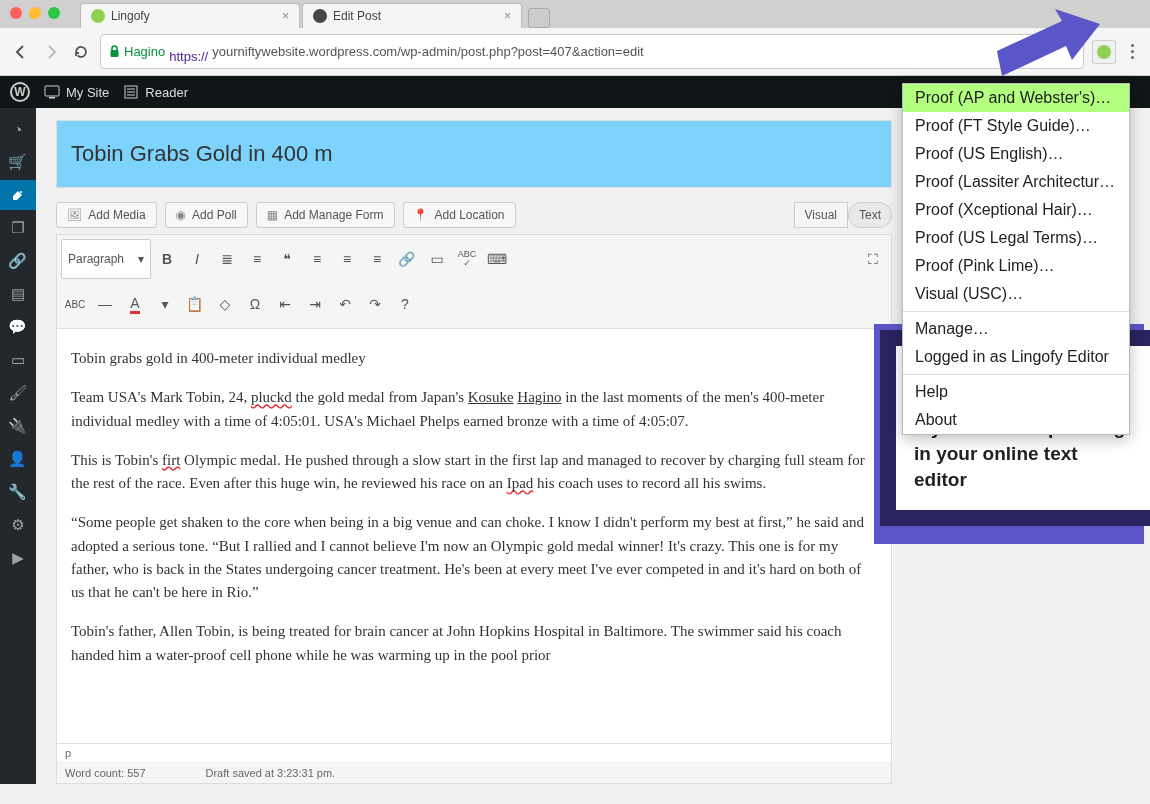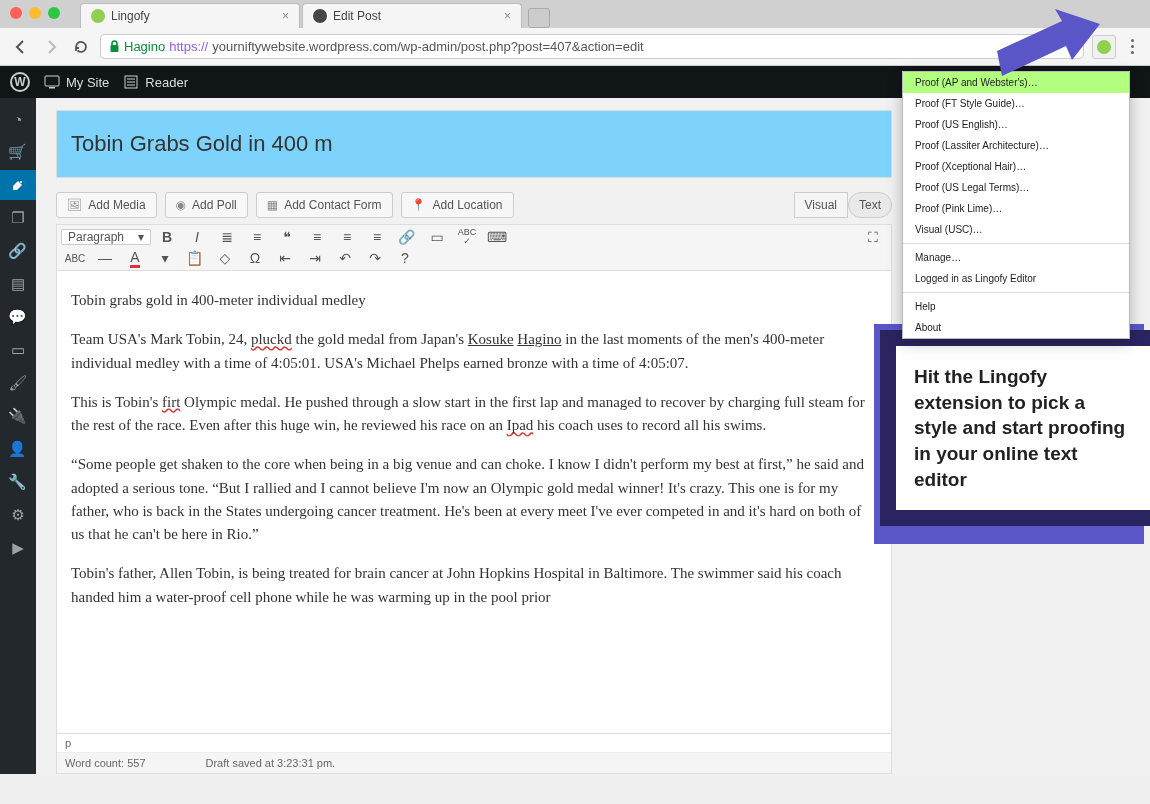--- a/index.html
+++ b/index.html
@@ -46,53 +46,53 @@
   .title-input { width:100%; padding:20px 14px; font-size:22px; border:1px solid #ddd; background:#7dd3fc; color:#333; margin-bottom:14px; }
 
   .media-row { display:flex; gap:8px; margin-bottom:6px; align-items:center; }
   .pill { display:flex; align-items:center; gap:6px; padding:5px 10px; border:1px solid #ccc; background:#f7f7f7; border-radius:3px; font-size:12px; color:#555; cursor:pointer; }
   .pill .ico { color:#888; }
   .tab-switch { margin-left:auto; display:flex; }
   .tab-switch .t { padding:5px 10px; border:1px solid #ccc; background:#f5f5f5; font-size:12px; color:#555; cursor:pointer; }
   .tab-switch .t.active { background:#e9e9e9;border-radius:13px; }
 
   .toolbar { border:1px solid #ddd; background:#f5f5f5; padding:4px; display:flex; flex-wrap:wrap; gap:2px; align-items:center; }
-  .tb { width:28px; height:16px; display:flex; align-items:center; justify-content:center; color:#555; cursor:pointer; border-radius:2px; font-size:14px; }
+  .tb { width:28px; height:40px; display:flex; align-items:center; justify-content:center; color:#555; cursor:pointer; border-radius:2px; font-size:14px; }
   .tb.sel { border:1px solid #ccc; padding:0 6px; width:auto; min-width:90px; justify-content:space-between; font-size:12px; background:#fff; }
   .tb.expand { margin-left:auto; }
   .toolbar-row2 { display:flex; gap:2px; width:100%; margin-top:3px; }
 
   .editor-content { flex:1; background:#fff; border:1px solid #ddd; border-top:none; padding:18px 14px; font-family: Georgia, serif; font-size:15px; color:#333; line-height:1.55; overflow:auto; }
   .editor-content p { margin-bottom:16px; }
   .redline { text-decoration: underline wavy #d33; text-decoration-skip-ink:none; }
   .status-wrap { display:flex; flex-direction:column; border:1px solid #ddd; border-top:none; background:#f5f5f5; }
   .status-wrap .p { padding:3px 8px; background:#fff; border-bottom:1px solid #eee; font-size:11px; color:#666; }
   .status-wrap .row2 { display:flex; padding:4px 8px; gap:60px; font-size:11px; color:#666; }
 
   .meta-col { width:220px; display:flex; flex-direction:column; gap:12px; padding-top:0; }
   .metabox { background:#fff; border:1px solid #ddd; }
   .metabox .hd { padding:8px 10px; font-size:13px; color:#333; border-bottom:1px solid #eee; }
   .metabox .bd { padding:8px 10px; font-size:12px; color:#555; }
   .metabox .lnk { color:#0073aa; cursor:pointer; }
 
   
-  .ext-popup { position:absolute; top:71px; right:20px; width:228px; background:#fff; border:1px solid #bbb; box-shadow:0 4px 14px rgba(0,0,0,.25); font-size:10px; z-index:50; }
+  .ext-popup { position:absolute; top:83px; right:20px; width:228px; background:#fff; border:1px solid #bbb; box-shadow:0 4px 14px rgba(0,0,0,.25); font-size:16px; z-index:50; }
   .ext-popup .row { padding:5px 12px; color:#222; cursor:pointer; white-space:nowrap; overflow:hidden; text-overflow:ellipsis; }
   .ext-popup .row.hl { background:#b3ff80; }
   .ext-popup hr { border:none; border-top:1px solid #ddd; margin:3px 0; }
 
   
   .big-arrow { position:absolute; top:6px; right:48px; z-index:60; }
 
   
   .callout { position:absolute; top:330px; right:0; width:270px; background:#fff; border:16px solid #2a2560; border-right:0; padding:18px; font-size:19px; font-weight:600; color:#222; line-height:1.35; z-index:40; }
   .callout-shadow { position:absolute; top:324px; right:6px; width:270px; height:220px; background:#5a56c8; z-index:39; }
 
   
-  .muted { color:#8b5cf6; }
+  .muted { color:#4c1d95;margin-top:10px; }
   svg { display:block; }
 </style>
 </head>
 <body>
 
 <div class="browser-chrome">
   <div class="tabs-row" style="position:relative; padding-left:80px;">
     <div style="position:absolute; left:10px; top:7px; display:flex; gap:7px;">
       <div class="dot red"></div>
       <div class="dot yellow"></div>
@@ -200,21 +200,21 @@
         <div class="pill">
             <span class="ico">🖼</span>
             <span>Add Media</span>
           </div>
         <div class="pill">
             <span class="ico">◉</span>
             <span>Add Poll</span>
           </div>
         <div class="pill">
             <span class="ico">▦</span>
-            <span>Add Contact Form</span>
+            <span>Add Manage Form</span>
           </div>
         <div class="pill">
             <span class="ico">📍</span>
             <span>Add Location</span>
           </div>
         <div class="tab-switch">
           <div class="t">Visual</div>
           <div class="t active">Text</div>
         </div>
       </div>

